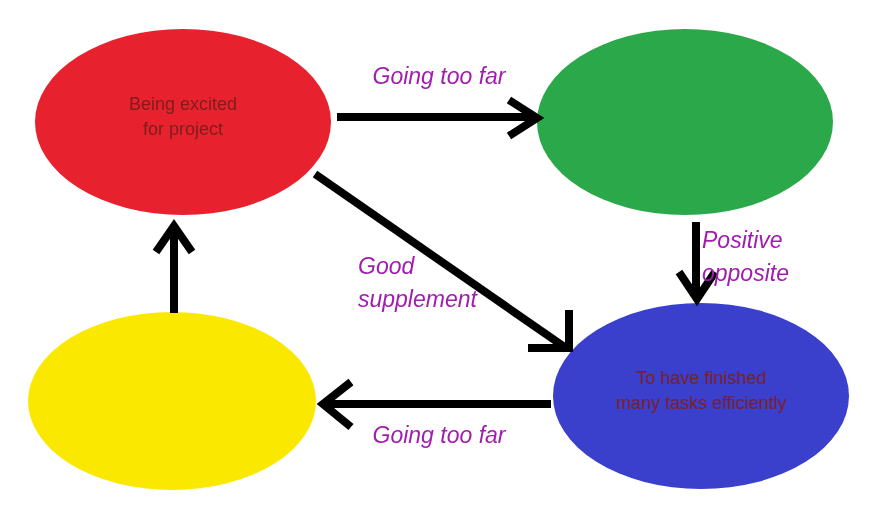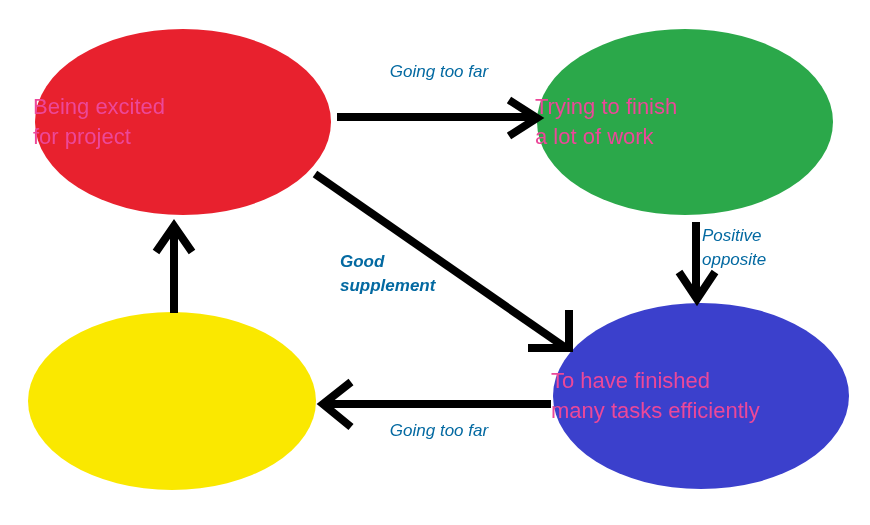--- a/index.html
+++ b/index.html
@@ -20,34 +20,34 @@
   }
   #diagram-svg {
     position: absolute;
     left: 0;
     top: 0;
     width: 870px;
     height: 525px;
   }
   .node-label {
     position: absolute;
-    text-align: left;
-    color: #ec4899;
+    text-align: center;
+    color: #7f1d1d;
     font-family: "Liberation Sans", sans-serif;
-    font-size: 22px;
+    font-size: 18px;
     line-height: 1.38;
     white-space: pre-line;
     pointer-events: none;
   }
   .edge-label {
     position: absolute;
-    color: #0369a1;
+    color: #a21caf;
     font-family: "Liberation Sans", sans-serif;
     font-style: italic;
-    font-size: 17px;
+    font-size: 23px;
     line-height: 1.42;
     white-space: pre-line;
   }
   .edge-label.center { text-align: center; }
   .edge-label.left   { text-align: left; }
 </style>
 </head>
 <body>
 
 <div id="canvas">
@@ -81,31 +81,29 @@
 
     <g>
       <line x1="315" y1="174" x2="566" y2="348" stroke="#000000" stroke-width="8" stroke-linecap="butt"></line>
       <polyline points="528,348 569,348 569,310" fill="none" stroke="#000000" stroke-width="8" stroke-linecap="butt" stroke-linejoin="miter"></polyline>
     </g>
   </svg>
 
   <div class="node-label" style="left:33px; top:92px; width:300px;">Being excited
 for project</div>
 
-  <div class="node-label" style="left:535px; top:92px; width:300px;">Trying to finish
-a lot of work</div>
 
   <div class="node-label" style="left:551px; top:366px; width:300px;">To have finished
 many tasks efficiently</div>
 
 
   <div class="edge-label center" style="left:344px; top:60px; width:190px;">Going too far</div>
 
   <div class="edge-label left" style="left:702px; top:224px; width:140px;">Positive
 opposite</div>
 
   <div class="edge-label center" style="left:344px; top:419px; width:190px;">Going too far</div>
 
 
-  <div class="edge-label left" style="left:340px; top:250px; width:160px;font-weight:bold;">Good
+  <div class="edge-label left" style="left:358px; top:250px; width:160px;">Good
 supplement</div>
 
 </div>
 
 </body></html>

